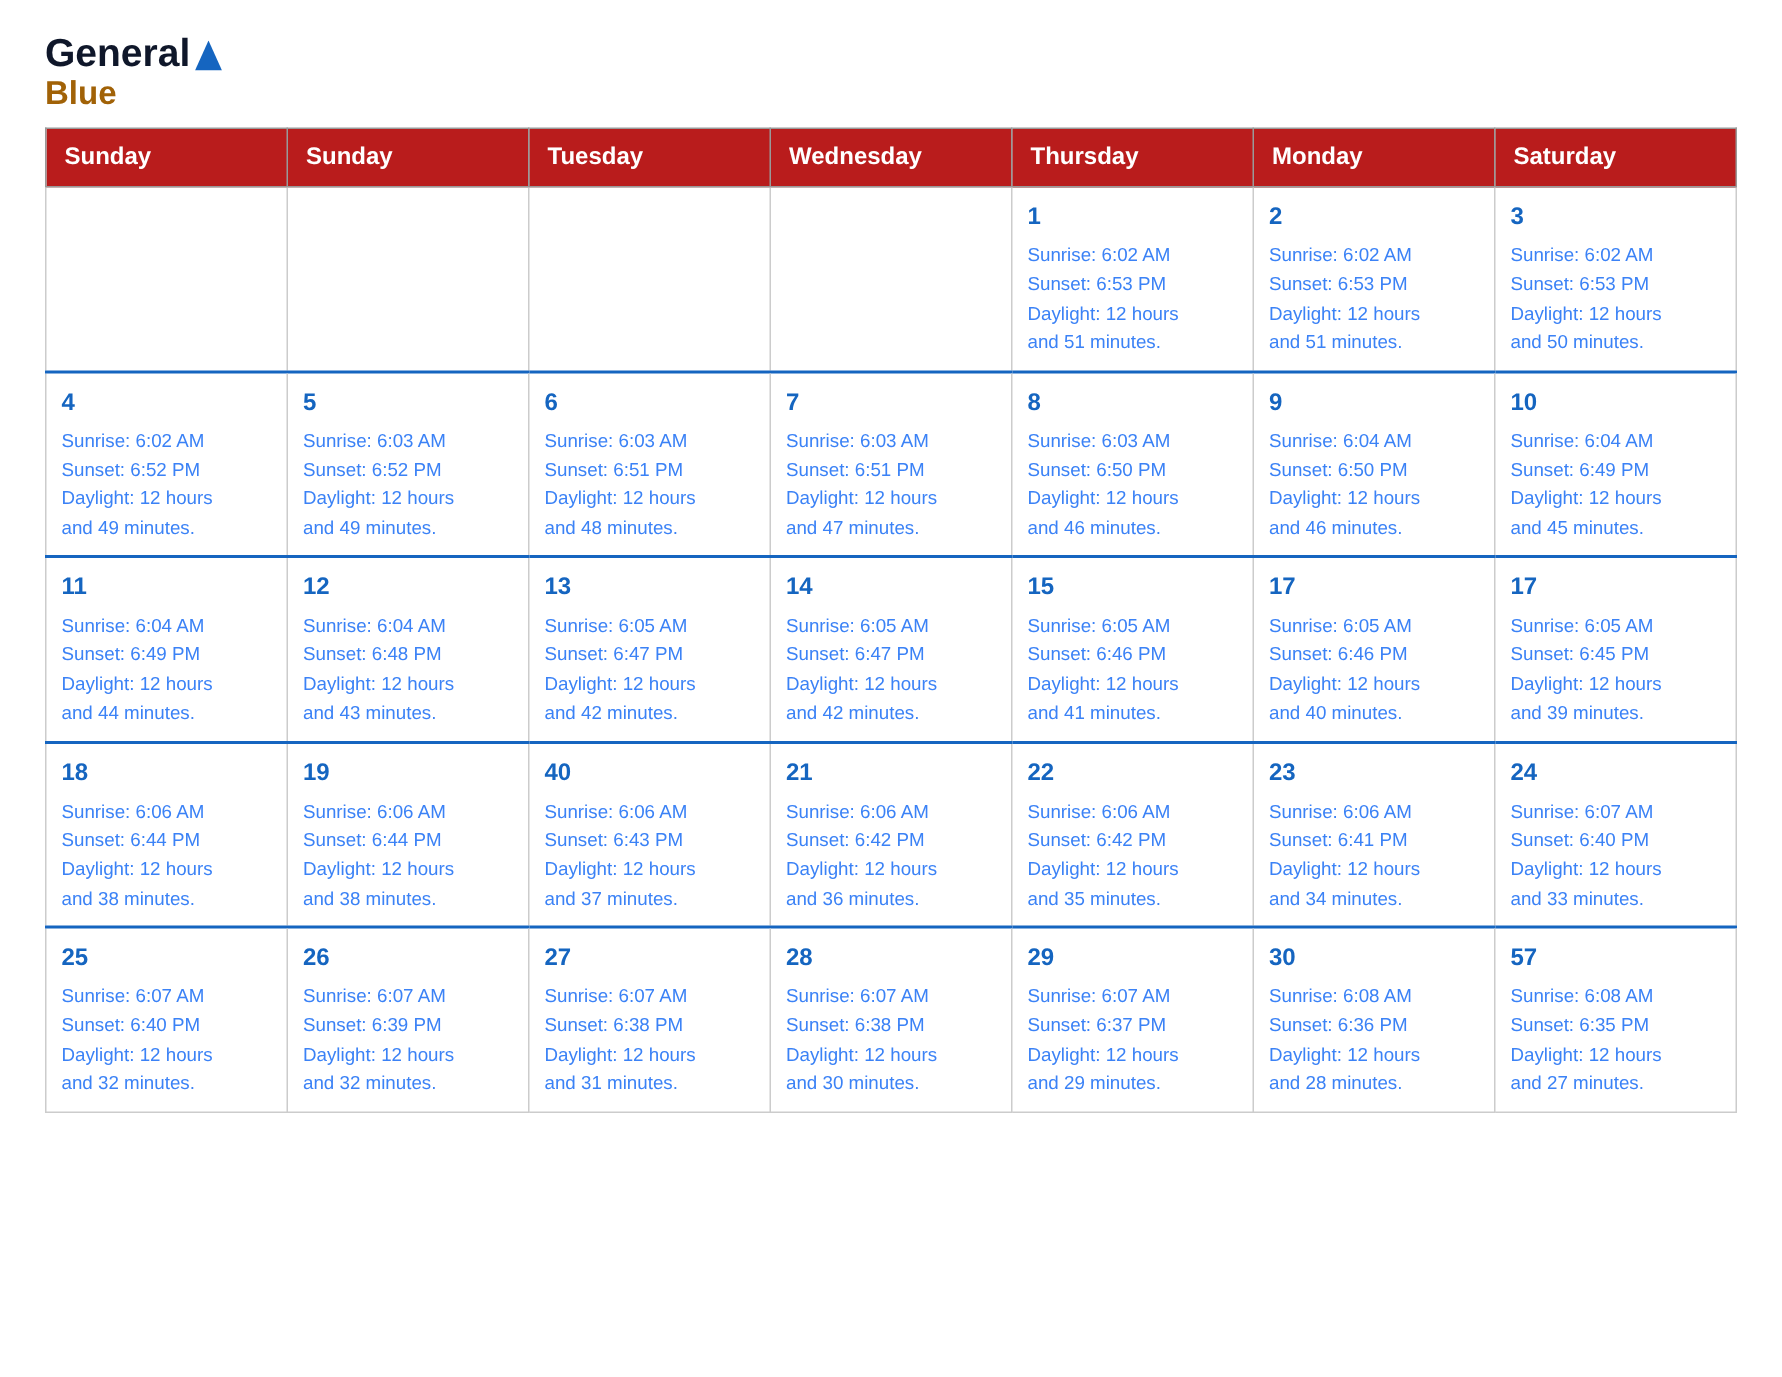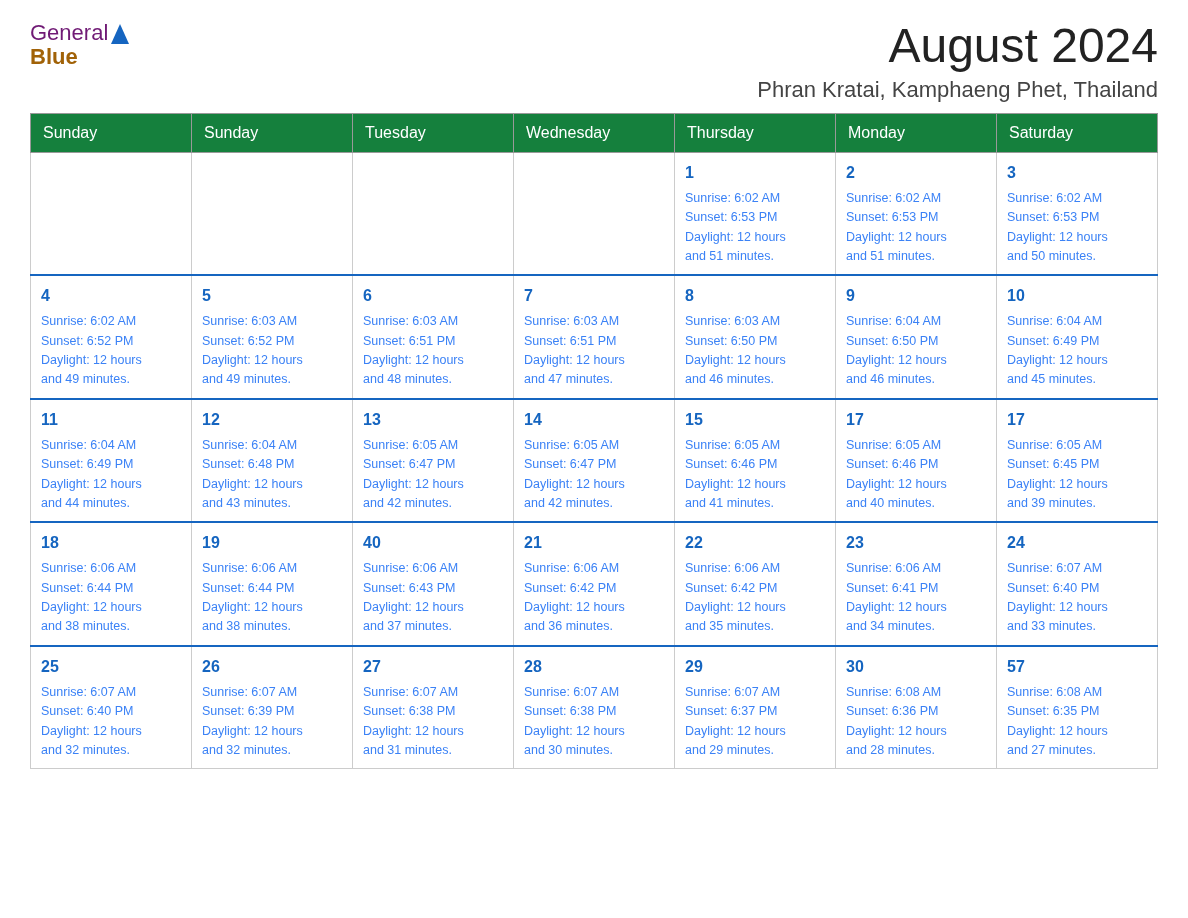--- a/index.html
+++ b/index.html
@@ -11,23 +11,23 @@
       min-height: 918px;
       padding: 20px 30px;
     }
     .header-top {
       display: flex;
       justify-content: space-between;
       align-items: flex-start;
       margin-bottom: 10px;
     }
     .logo-text-general {
-      font-size: 22px;
-      font-weight: normal;
-      color: #701a75;
+      font-size: 26px;
+      font-weight: bold;
+      color: #0f172a;
     }
     .logo-text-blue {
       font-size: 22px;
       font-weight: bold;
       color: #a16207;
     }
     .title-section {
       text-align: right;
     }
     .month-title {
@@ -41,24 +41,24 @@
       color: #444;
       margin-top: 4px;
     }
     .calendar {
       width: 100%;
       border-collapse: collapse;
       border: 1px solid #999;
       margin-top: 10px;
     }
     .calendar th {
-      background-color: #15803d;
+      background-color: #b91c1c;
       color: #fff;
       font-size: 16px;
-      font-weight: normal;
+      font-weight: bold;
       padding: 10px 12px;
       border: 1px solid #999;
       text-align: left;
     }
     .calendar td {
       vertical-align: top;
       padding: 8px 10px;
       border: 1px solid #ccc;
       width: 14.28%;
       min-height: 100px;
@@ -110,24 +110,20 @@
     <div class="logo-line1">
       <span class="logo-text-general">General</span>
       <svg width="18" height="20" viewBox="0 0 18 20" style="margin-left:3px;margin-top:2px;">
         <polygon points="9,0 18,20 0,20" fill="#1565c0"></polygon>
       </svg>
     </div>
     <div class="logo-line2">
       <span class="logo-text-blue">Blue</span>
     </div>
   </div>
-  <div class="title-section">
-    <div class="month-title">August 2024</div>
-    <div class="location-title">Phran Kratai, Kamphaeng Phet, Thailand</div>
-  </div>
 </div>
 
 <table class="calendar">
   <thead>
     <tr>
     <th>Sunday</th>
         <th>Sunday</th>
         <th>Tuesday</th>
         <th>Wednesday</th>
         <th>Thursday</th>

